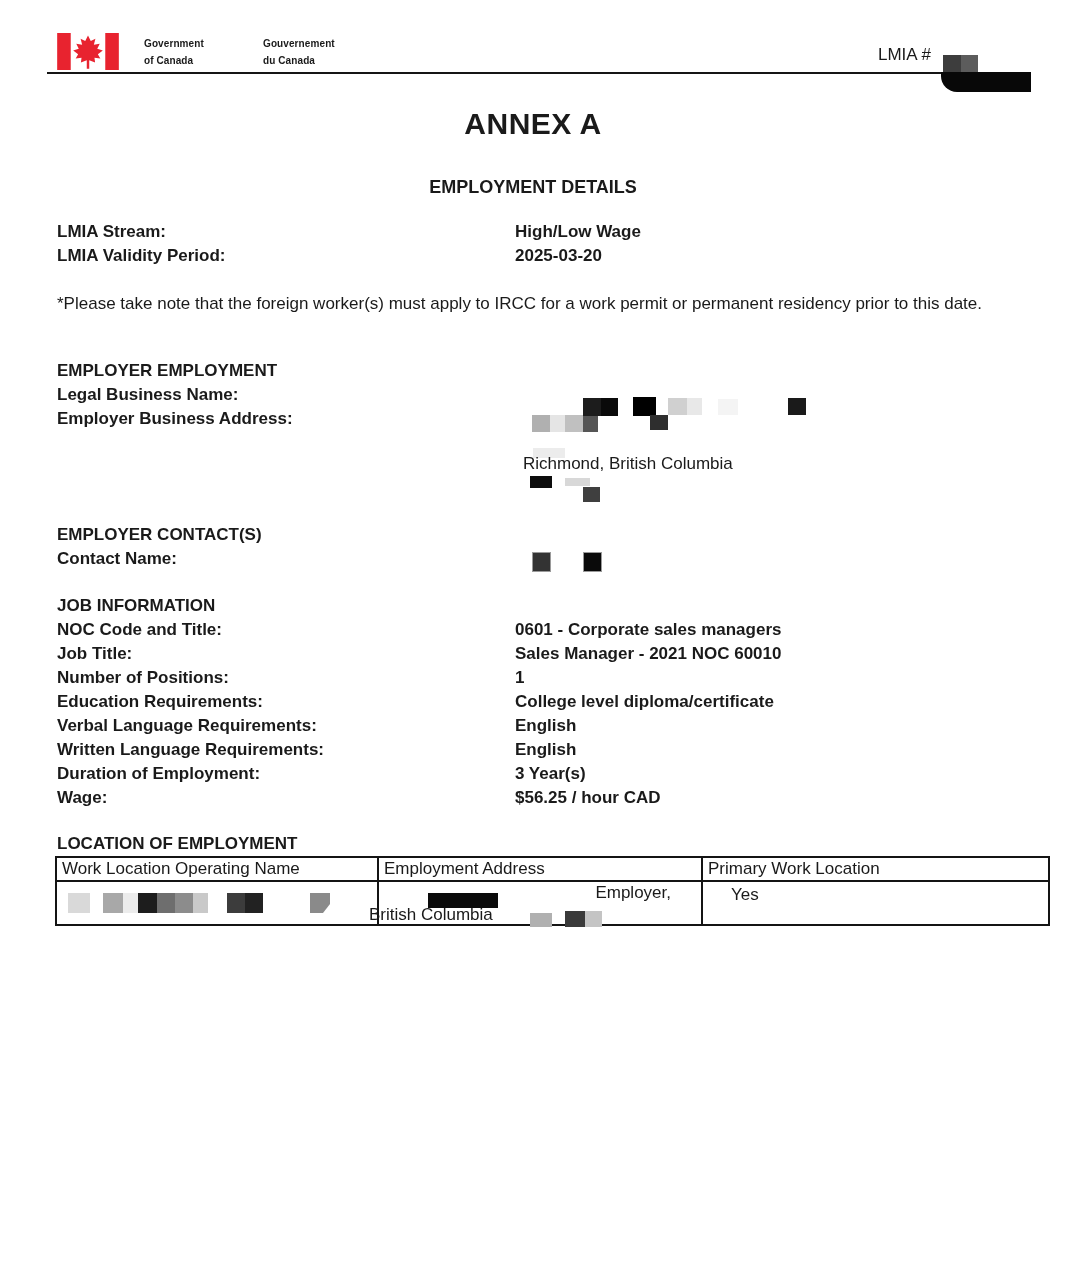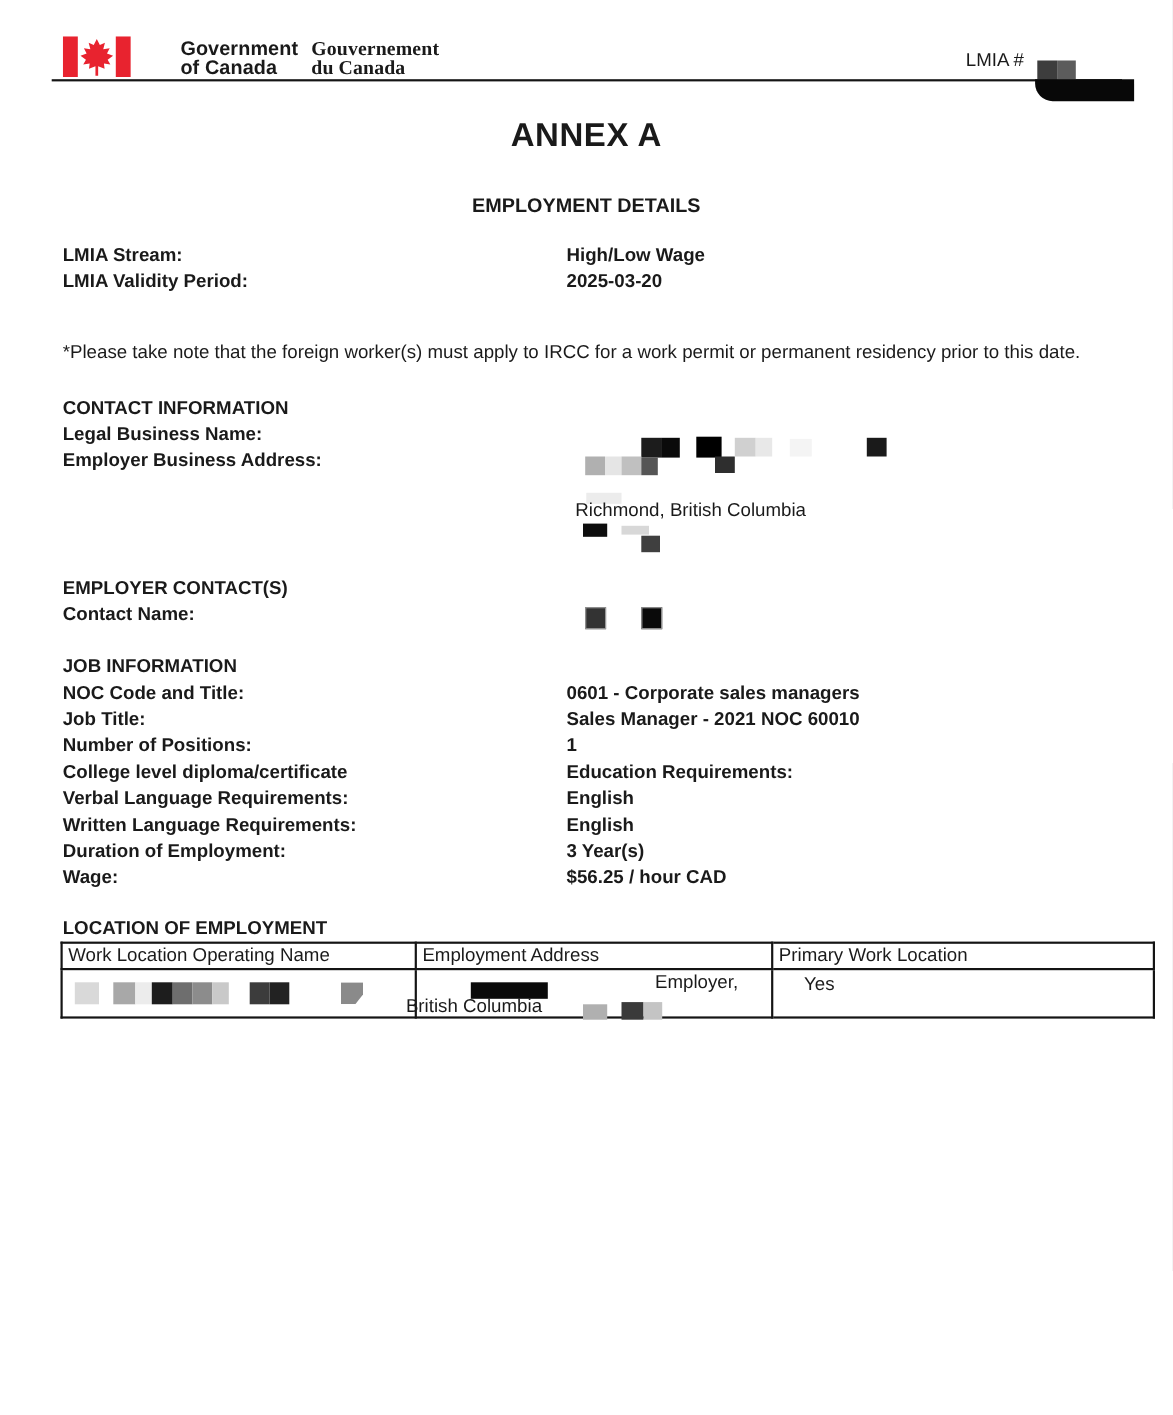--- a/index.html
+++ b/index.html
@@ -4,21 +4,21 @@
 <style>
   html,body{margin:0;padding:0;background:#e9e9e9;}
   .page{
     position:relative;width:1066px;height:1286px;margin:0 auto;
     background:#ffffff;color:#1a1a1a;
     font-family:"Liberation Sans","DejaVu Sans",sans-serif;
     font-size:17px;line-height:24px;overflow:hidden;
   }
   .abs{position:absolute;}
   .center{left:0;width:1066px;text-align:center;}
-  .gov-text{font-weight:bold;font-size:18px;line-height:16.5px;letter-spacing:.1px;margin-left:20px;}
+  .gov-text{font-weight:bold;font-size:10px;line-height:16.5px;letter-spacing:.1px;}
   .hdr-rule{position:absolute;left:47px;top:72px;width:973px;height:2px;background:#151515;}
   .title{font-size:30px;font-weight:bold;letter-spacing:.5px;}
   .subtitle{font-size:18px;font-weight:bold;}
   .fieldblock .row{display:grid;grid-template-columns:458px 1fr;font-weight:bold;}
   .sec-head{font-weight:bold;}
   .px{position:absolute;display:block;}
   .blob{position:absolute;left:941px;top:72px;width:90px;height:20px;background:#080808;border-radius:0 0 0 16px;}
   .note{width:958px;}
   .table-wrap{position:absolute;left:55px;top:856px;}
   table{border-collapse:collapse;table-layout:fixed;width:957px;border-radius:24px;}
@@ -40,21 +40,21 @@
     <svg width="62" height="37" viewBox="0 0 100 60" fill="currentColor">
       <rect x="0" y="0" width="22" height="60"></rect>
       <rect x="78" y="0" width="22" height="60"></rect>
       <path d="M50,4 L54.5,13 62,9.5 59.5,19 69,17.5 65,25.5 74,28.5 66,34.5 70,41.5 60.5,40 61.5,48 52,44 52,58 48,58 48,44 38.5,48 39.5,40 30,41.5 34,34.5 26,28.5 35,25.5 31,17.5 40.5,19 38,9.5 45.5,13 Z"></path>
     </svg>
   </div>
   <div class="abs gov-text" style="left:144px;top:36px;">
     <div>Government</div>
     <div>of Canada</div>
   </div>
-  <div class="abs gov-text" style="left:263px;top:36px;font-family:Liberation Serif, serif;">
+  <div class="abs gov-text" style="left:263px;top:36px;">
     <div>Gouvernement</div>
     <div>du Canada</div>
   </div>
   <div class="abs" style="left:878px;top:45px;line-height:20px;">LMIA #</div>
   <div class="hdr-rule"></div>
 
   <i class="px" style="left:943px;top:55px;width:18px;height:18px;background:#3d3d3d;"></i>
   <i class="px" style="left:961px;top:55px;width:17px;height:18px;background:#5c5c5c;"></i>
   <i class="blob"></i>
 
@@ -65,24 +65,24 @@
     <div class="row">
       <span>LMIA Stream:</span>
       <span>High/Low Wage</span>
     </div>
     <div class="row">
       <span>LMIA Validity Period:</span>
       <span>2025-03-20</span>
     </div>
   </div>
 
-  <div class="abs note" style="left:57px;top:308px;">*Please take note that the foreign worker(s) must apply to IRCC for a work permit or permanent residency prior to this date.</div>
+  <div class="abs note" style="left:57px;top:292px;">*Please take note that the foreign worker(s) must apply to IRCC for a work permit or permanent residency prior to this date.</div>
 
   <div class="abs fieldblock" style="left:57px;top:359px;width:960px;">
-    <div class="sec-head">CONTACT INFORMATION</div>
+    <div class="sec-head">EMPLOYER EMPLOYMENT</div>
     <div class="row">
       <span>Legal Business Name:</span>
       <span></span>
     </div>
     <div class="row">
       <span>Employer Business Address:</span>
       <span></span>
     </div>
   </div>
 
@@ -123,22 +123,22 @@
     </div>
     <div class="row">
       <span>Job Title:</span>
       <span>Sales Manager - 2021 NOC 60010</span>
     </div>
     <div class="row">
       <span>Number of Positions:</span>
       <span>1</span>
     </div>
     <div class="row">
+      <span>Education Requirements:</span>
       <span>College level diploma/certificate</span>
-      <span>Education Requirements:</span>
     </div>
     <div class="row">
       <span>Verbal Language Requirements:</span>
       <span>English</span>
     </div>
     <div class="row">
       <span>Written Language Requirements:</span>
       <span>English</span>
     </div>
     <div class="row">

